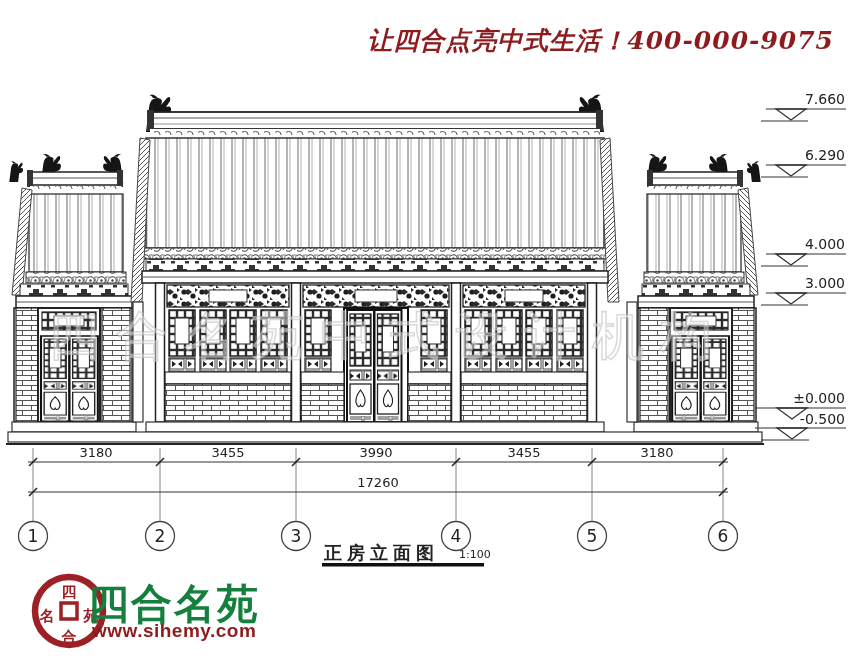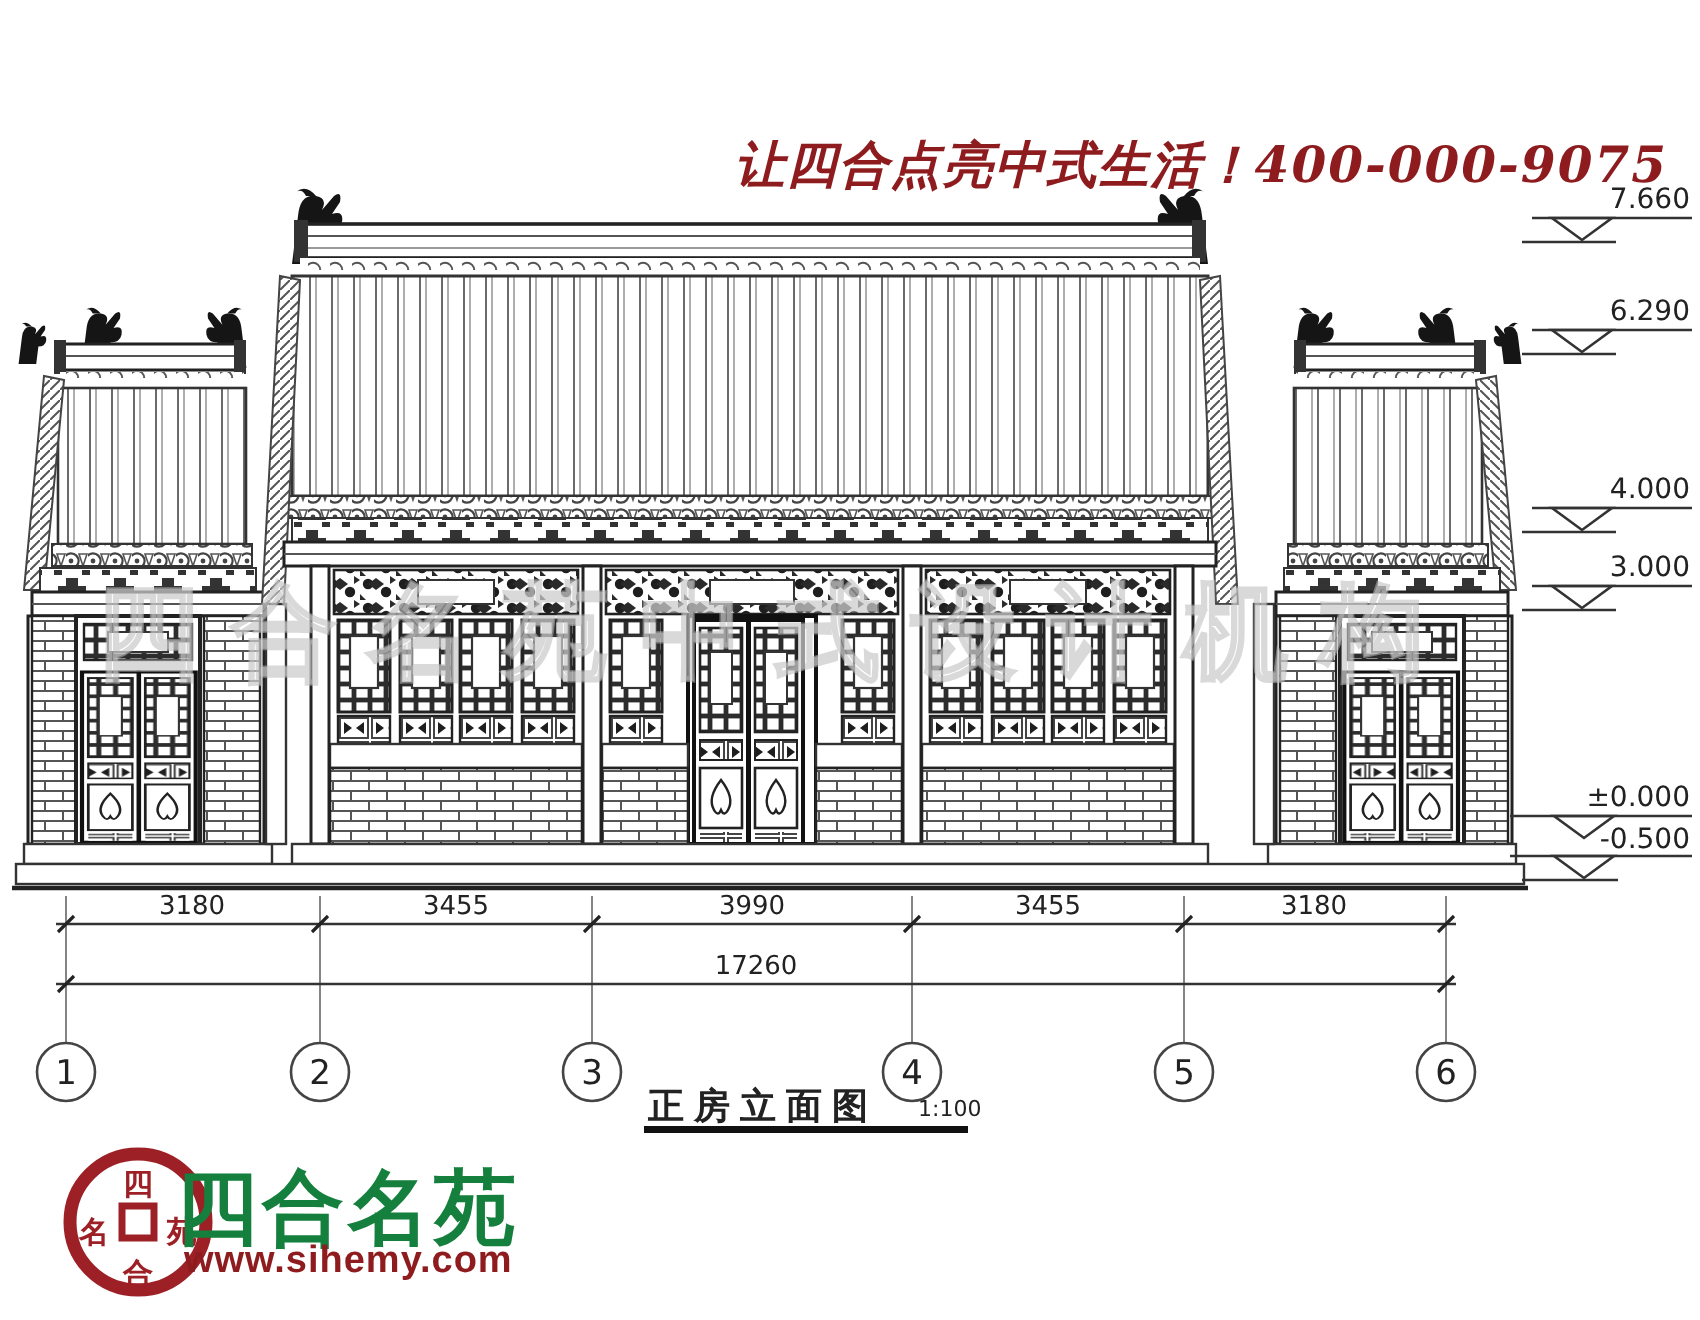--- a/index.html
+++ b/index.html
@@ -3,25 +3,25 @@
 <meta charset="utf-8">
 <style>
   html,body{margin:0;padding:0;}
   body{
     width:850px;height:660px;position:relative;background:#ffffff;overflow:hidden;
     font-family:"Liberation Sans",sans-serif;
   }
   .slogan{
     position:absolute;top:24px;right:16px;z-index:6;white-space:nowrap;
     font-family:"DejaVu Serif",serif;font-style:italic;font-weight:900;
-    font-size:25px;color:#8e1b1e;letter-spacing:1px;margin-top:42px;
+    font-size:25px;color:#8e1b1e;letter-spacing:1px;
   }
   .watermark{
-    position:absolute;left:48px;top:282px;z-index:5;white-space:nowrap;pointer-events:none;
-    font-family:"DejaVu Sans",sans-serif;font-size:52px;font-weight:700;letter-spacing:16px;
+    position:absolute;left:48px;top:302px;z-index:5;white-space:nowrap;pointer-events:none;
+    font-family:"DejaVu Sans",sans-serif;font-size:52px;font-weight:400;letter-spacing:16px;
     color:rgba(255,255,255,0.42);text-align:center;-webkit-text-stroke:1.5px rgba(185,185,185,0.55);
   }
   .drawing-svg{position:absolute;left:0;top:0;z-index:1;}
   .seal-svg{position:absolute;left:28px;top:566px;z-index:6;}
   .brand{
     position:absolute;left:88px;top:577px;z-index:6;
     font-family:"DejaVu Serif",serif;font-size:41px;font-weight:900;color:#15803d;letter-spacing:2px;
   }
   .site{
     position:absolute;left:92px;top:620px;z-index:6;

